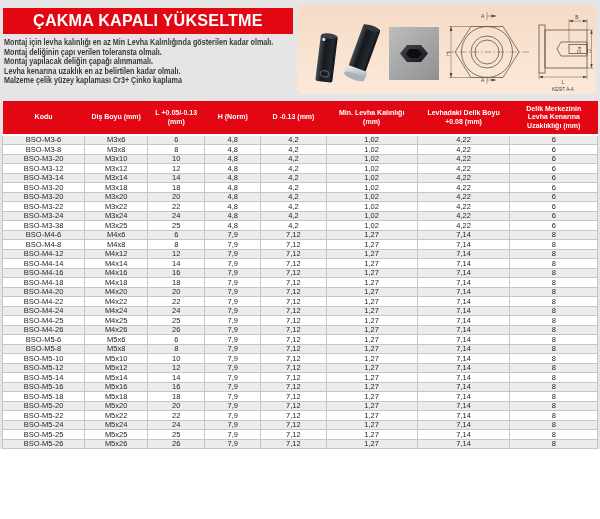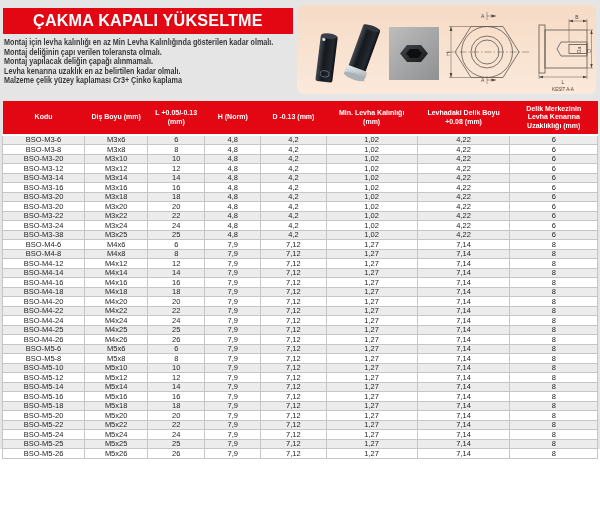--- a/index.html
+++ b/index.html
@@ -228,30 +228,20 @@
           <td>BSO-M3-14</td>
           <td>M3x14</td>
           <td>14</td>
           <td>4,8</td>
           <td>4,2</td>
           <td>1,02</td>
           <td>4,22</td>
           <td>6</td>
         </tr>
 
-        <tr>
-          <td>BSO-M3-16</td>
-          <td>M3x16</td>
-          <td>16</td>
-          <td>4,8</td>
-          <td>4,2</td>
-          <td>1,02</td>
-          <td>4,22</td>
-          <td>6</td>
-        </tr>
 
         <tr>
           <td>BSO-M3-20</td>
           <td>M3x18</td>
           <td>18</td>
           <td>4,8</td>
           <td>4,2</td>
           <td>1,02</td>
           <td>4,22</td>
           <td>6</td>

